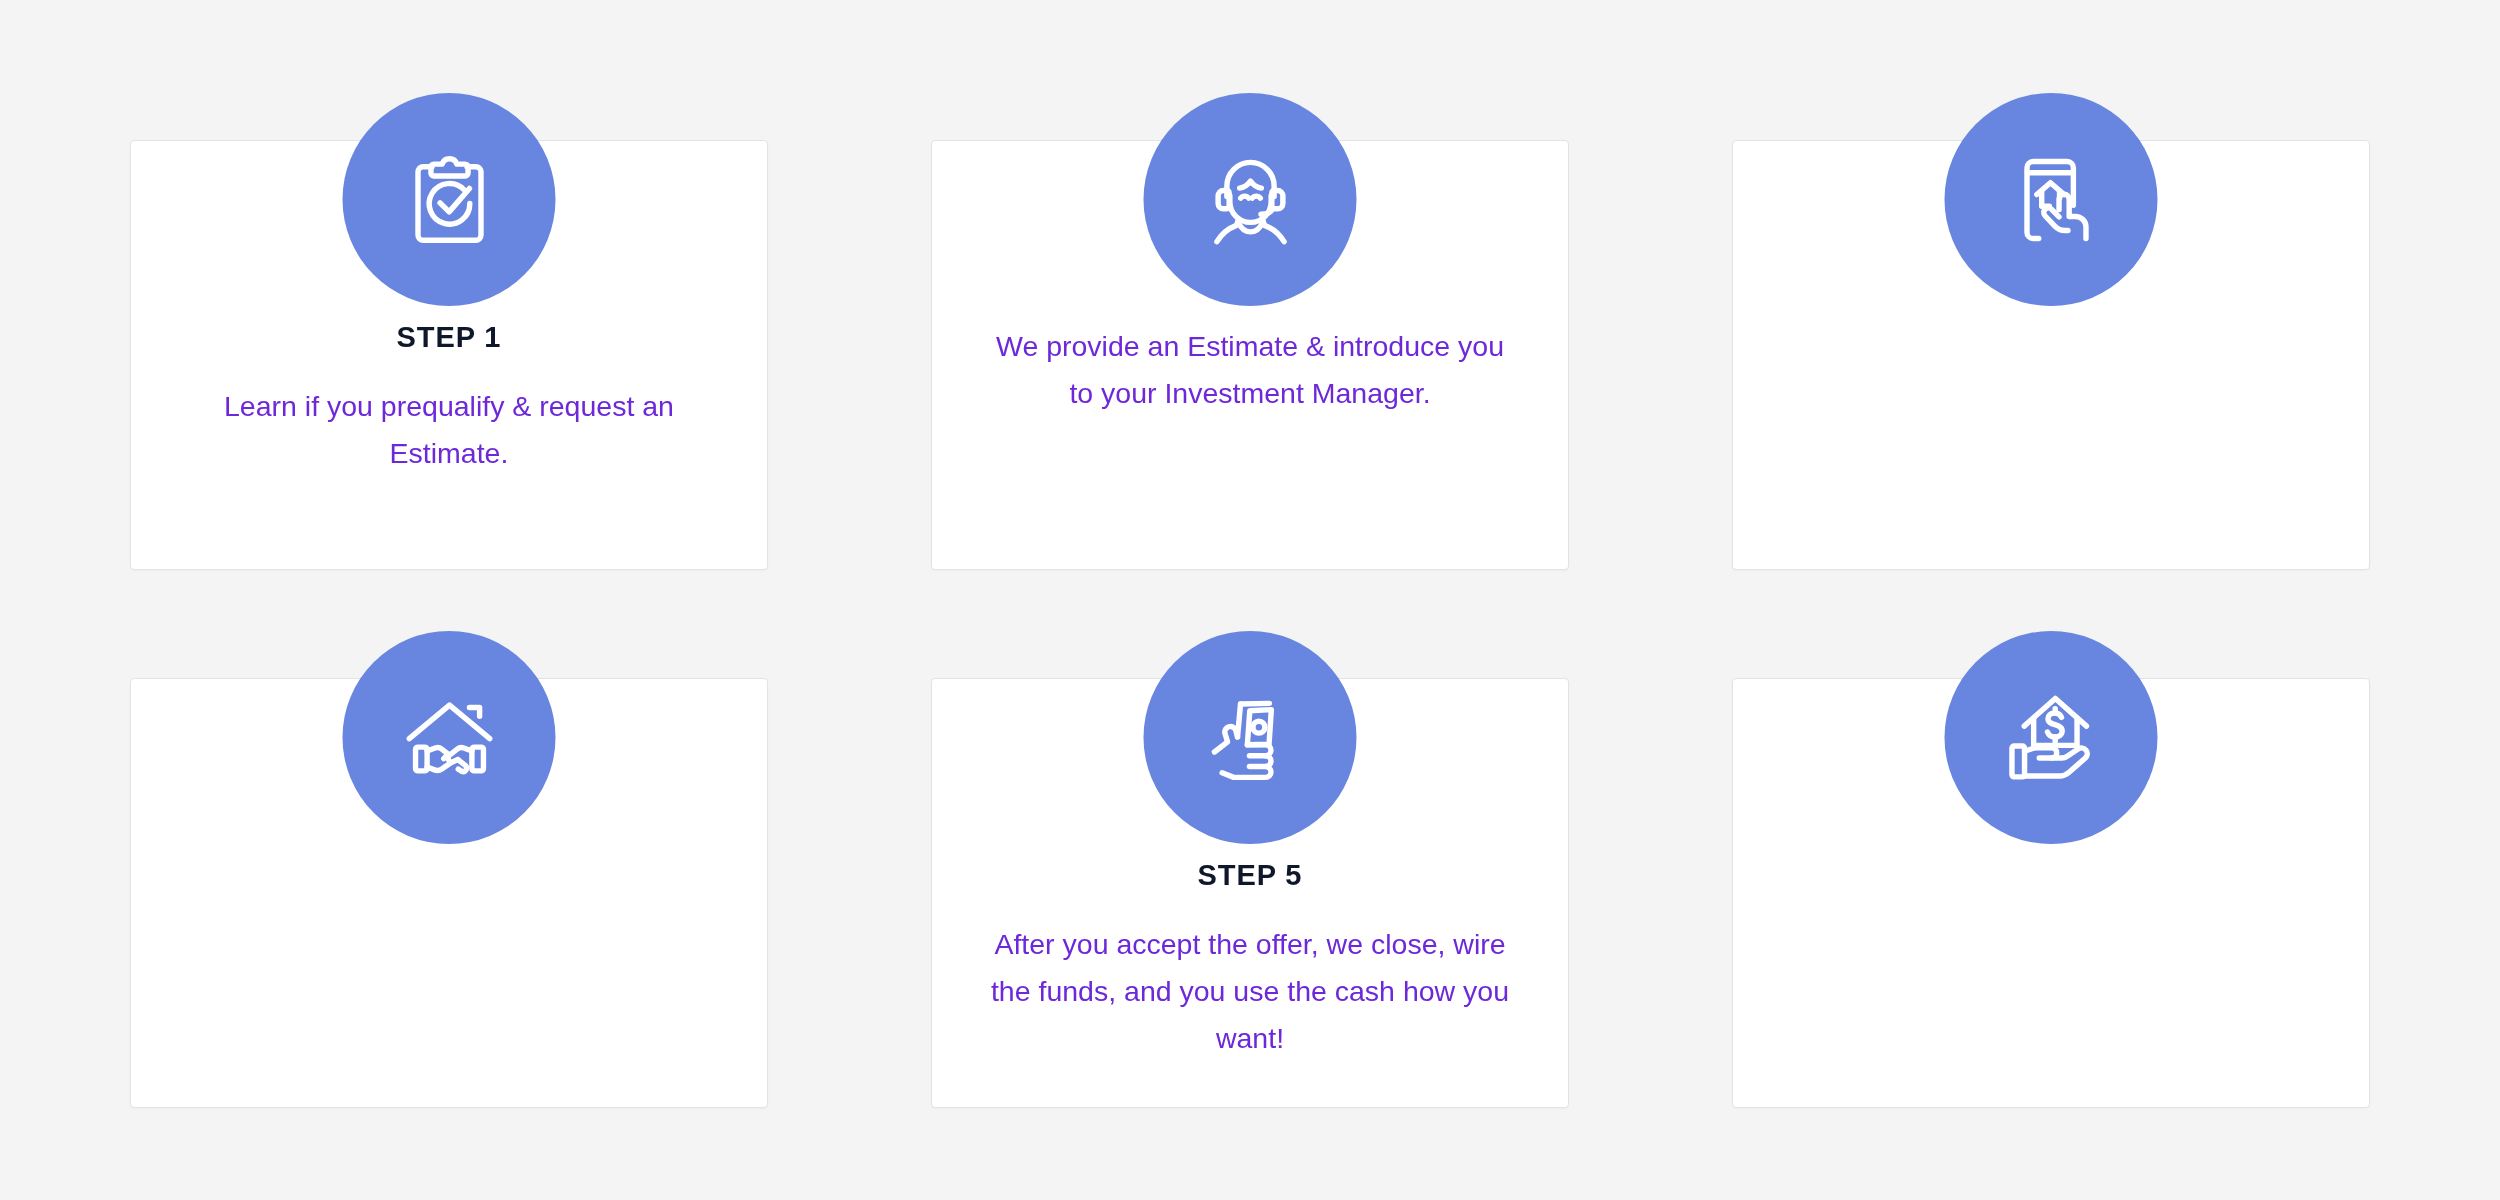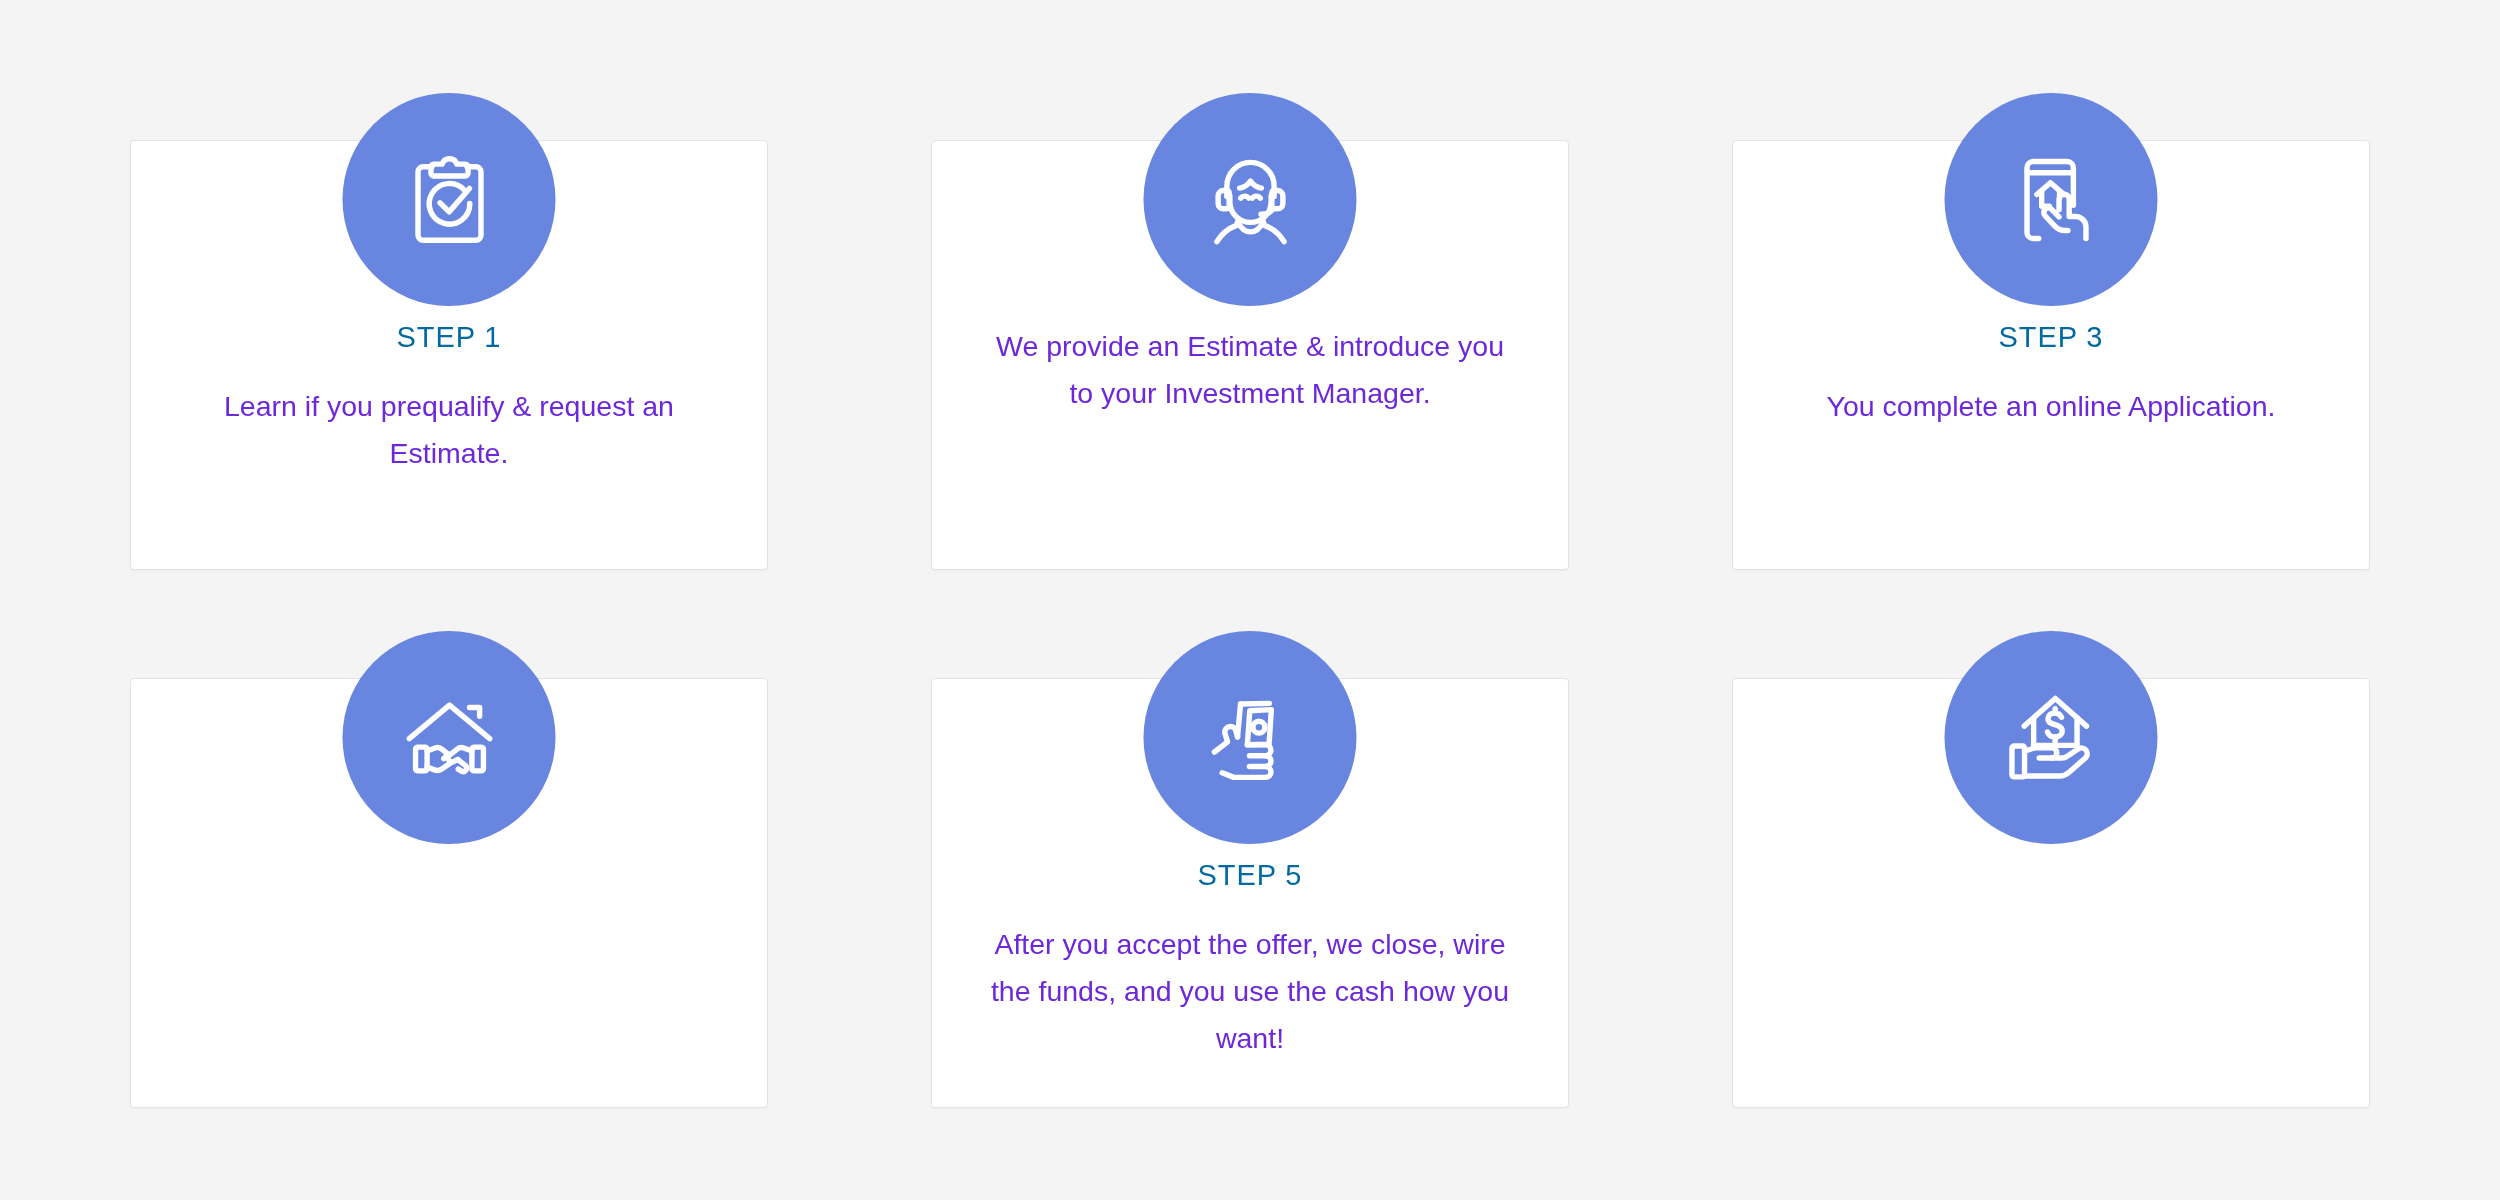--- a/index.html
+++ b/index.html
@@ -68,24 +68,24 @@
     position: absolute;
     left: 0;
     right: 0;
     top: 182px;
     padding: 0 36px;
     box-sizing: border-box;
     text-align: center;
   }
 
   .step-label {
-    color: #0369a1;
+    color: #0f172a;
     font-size: 29px;
     letter-spacing: 0.9px;
-    font-weight: 400;
+    font-weight: 700;
     line-height: 1;
     margin: 0 0 31px 0;
   }
 
   .step-desc {
     color: #6d28d9;
     font-size: 28.5px;
     line-height: 47px;
     font-weight: 400;
     margin: 0;
@@ -141,24 +141,20 @@
         <svg viewBox="0 0 64 64" fill="none" stroke="#ffffff" stroke-width="3.1" stroke-linecap="round" stroke-linejoin="round">
           <path d="M44.5 35 V13.5 a3.5 3.5 0 0 0 -3.5 -3.5 H21.5 a3.5 3.5 0 0 0 -3.5 3.5 V50.5 a3.5 3.5 0 0 0 3.5 3.5 h3.2"></path>
           <path d="M18.2 16.4 H44.4"></path>
           <path d="M23.6 28.9 L31.4 22.1 L39.2 28.9"></path>
           <path d="M26.4 27 v8.6 h4.4"></path>
           <path d="M36.6 27 v4.2"></path>
           <path d="M36.3 37.5 V31.6 a2.9 2.9 0 0 1 5.8 0 v9.8 h3.6 a6 6 0 0 1 6 6 V54"></path>
           <path d="M36.3 41.6 l-4.2 -4.2 a2.6 2.6 0 0 0 -3.8 3.6 l5.6 5.9 a8 8 0 0 0 5.8 2.5 h1.7"></path>
         </svg>
       </div>
-      <div class="step-body">
-        <div class="step-label">STEP 3</div>
-        <p class="step-desc">You complete an online Application.</p>
-      </div>
     </div>
 
     <div class="step-card">
       <div class="step-icon-circle">
         <svg viewBox="0 0 64 64" fill="none" stroke="#ffffff" stroke-width="3.1" stroke-linecap="round" stroke-linejoin="round">
           <path d="M9 32.4 L32 13.2 L55 32.4"></path>
           <path d="M43.4 14.6 H49.2 V19.6"></path>
           <rect x="12.6" y="37.2" width="6.6" height="13.6" rx="1.3"></rect>
           <rect x="44.8" y="37.2" width="6.6" height="13.6" rx="1.3"></rect>
           <path d="M19.2 39.4 l4.6 -1.7 a4 4 0 0 1 3.8 0.6 l3.6 2.9"></path>

